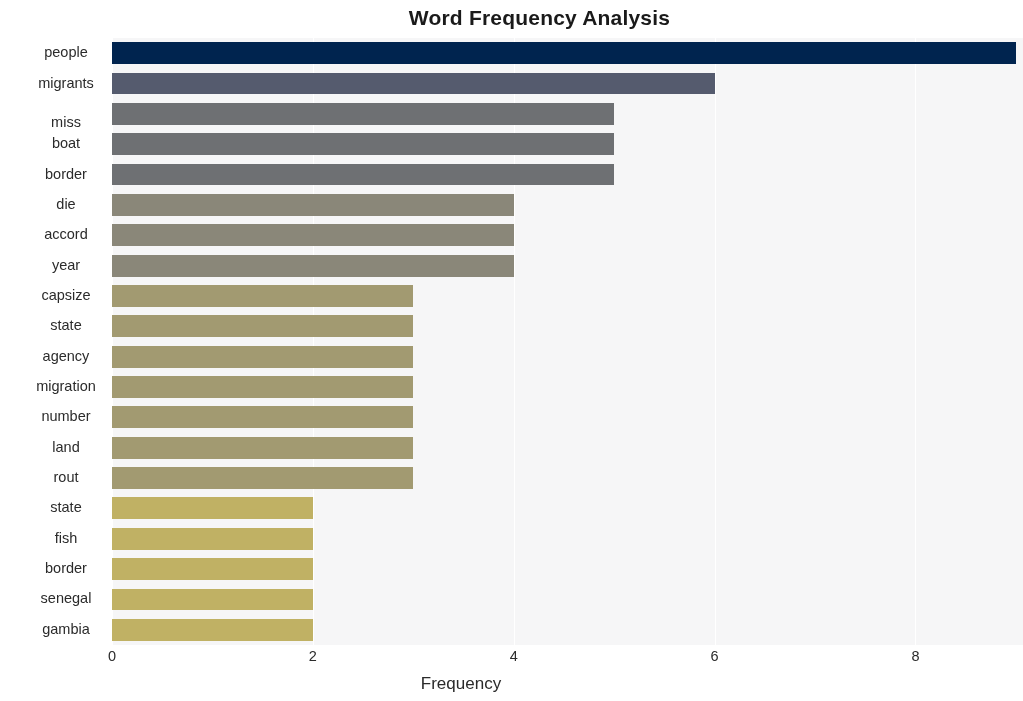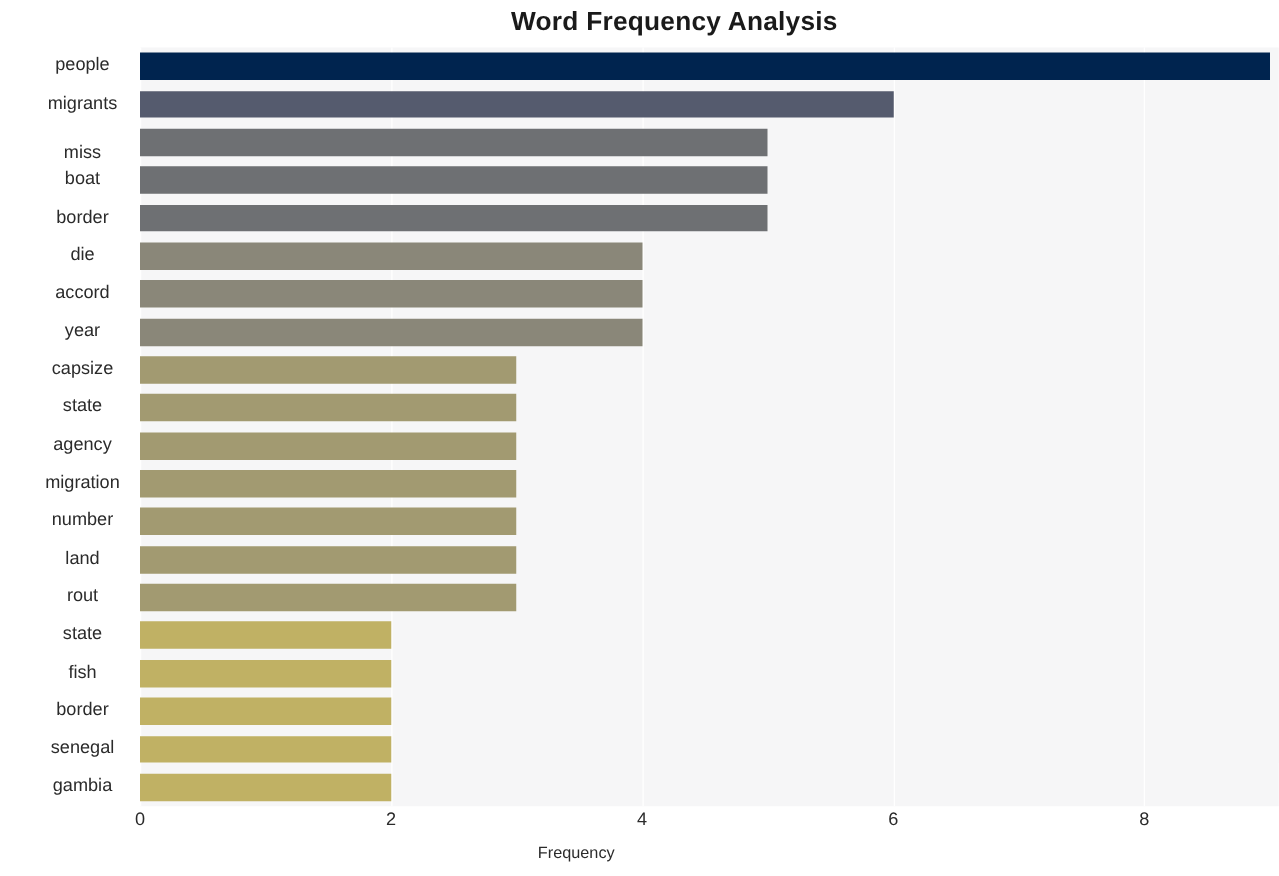--- a/index.html
+++ b/index.html
@@ -110,21 +110,21 @@
     font-size: 14.5px;
     color: #2b2b2b;
   }
 
   #x-axis-title {
     position: absolute;
     left: 0;
     top: 674px;
     width: 866px;
     text-align: center;
-    font-size: 13px;
+    font-size: 17px;
     color: #2b2b2b;
   }
 </style>
 </head>
 <body>
 
 <div id="figure">
 
   <div id="chart-title">Word Frequency Analysis</div>
 

